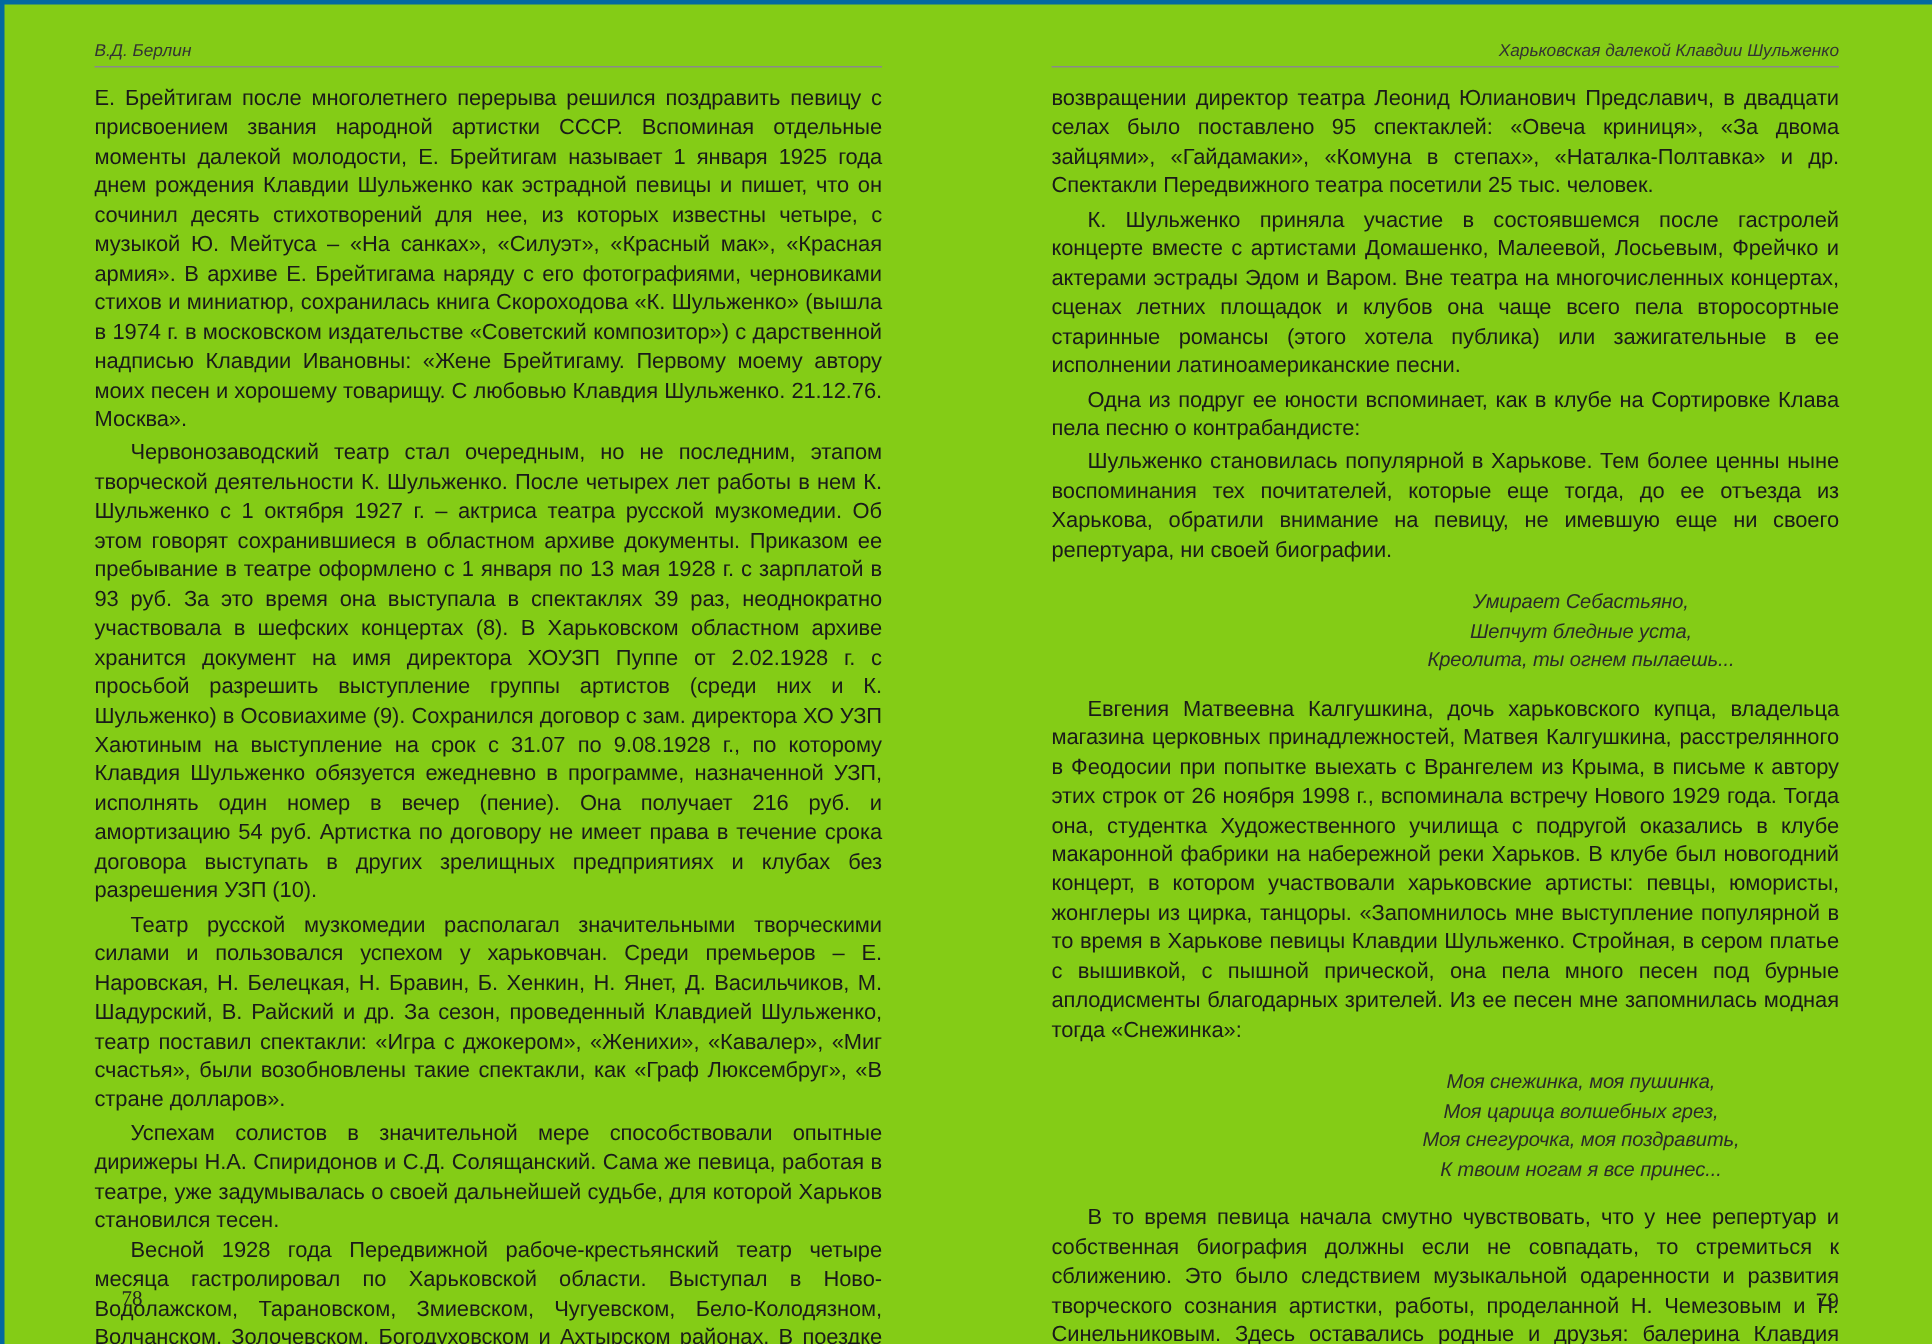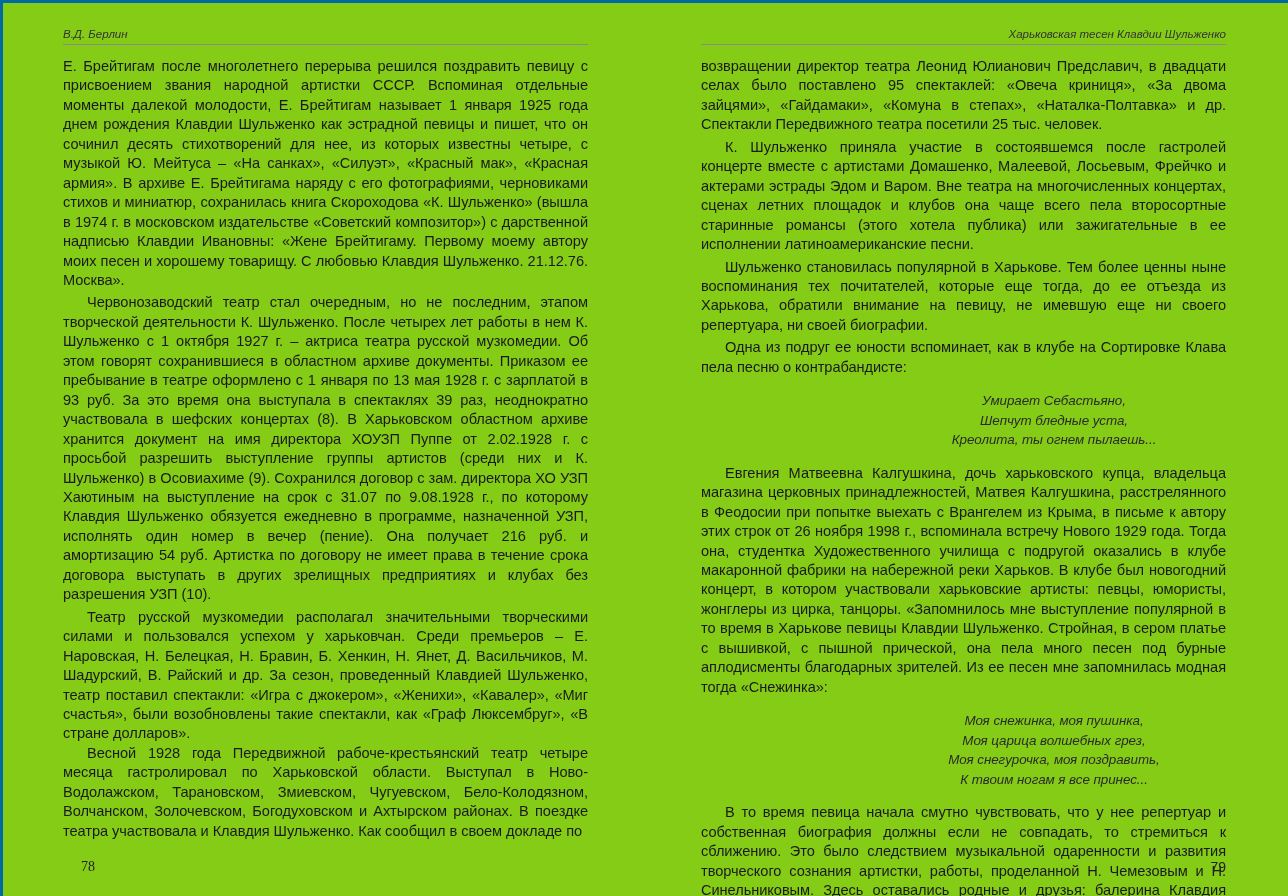--- a/index.html
+++ b/index.html
@@ -62,32 +62,33 @@
 <body>
 
 <div class="spread">
 
   <div class="page left">
     <div class="running-head">В.Д. Берлин</div>
     <div class="body-text">
       <p>Е. Брейтигам после многолетнего перерыва решился поздравить певицу с присвоением звания народной артистки СССР. Вспоминая отдельные моменты далекой молодости, Е. Брейтигам называет 1 января 1925 года днем рождения Клавдии Шульженко как эстрадной певицы и пишет, что он сочинил десять стихотворений для нее, из которых известны четыре, с музыкой Ю. Мейтуса – «На санках», «Силуэт», «Красный мак», «Красная армия». В архиве Е. Брейтигама наряду с его фотографиями, черновиками стихов и миниатюр, сохранилась книга Скороходова «К. Шульженко» (вышла в 1974 г. в московском издательстве «Советский композитор») с дарственной надписью Клавдии Ивановны: «Жене Брейтигаму. Первому моему автору моих песен и хорошему товарищу. С любовью Клавдия Шульженко. 21.12.76. Москва».</p>
       <p class="indent gap">Червонозаводский театр стал очередным, но не последним, этапом творческой деятельности К. Шульженко. После четырех лет работы в нем К. Шульженко с 1 октября 1927 г. – актриса театра русской музкомедии. Об этом говорят сохранившиеся в областном архиве документы. Приказом ее пребывание в театре оформлено с 1 января по 13 мая 1928 г. с зарплатой в 93 руб. За это время она выступала в спектаклях 39 раз, неоднократно участвовала в шефских концертах (8). В Харьковском областном архиве хранится документ на имя директора ХОУЗП Пуппе от 2.02.1928 г. с просьбой разрешить выступление группы артистов (среди них и К. Шульженко) в Осовиахиме (9). Сохранился договор с зам. директора ХО УЗП Хаютиным на выступление на срок с 31.07 по 9.08.1928 г., по которому Клавдия Шульженко обязуется ежедневно в программе, назначенной УЗП, исполнять один номер в вечер (пение). Она получает 216 руб. и амортизацию 54 руб. Артистка по договору не имеет права в течение срока договора выступать в других зрелищных предприятиях и клубах без разрешения УЗП (10).</p>
       <p class="indent gap">Театр русской музкомедии располагал значительными творческими силами и пользовался успехом у харьковчан. Среди премьеров – Е. Наровская, Н. Белецкая, Н. Бравин, Б. Хенкин, Н. Янет, Д. Васильчиков, М. Шадурский, В. Райский и др. За сезон, проведенный Клавдией Шульженко, театр поставил спектакли: «Игра с джокером», «Женихи», «Кавалер», «Миг счастья», были возобновлены такие спектакли, как «Граф Люксембруг», «В стране долларов».</p>
+      <p class="indent gap">Успехам солистов в значительной мере способствовали опытные дирижеры Н.А. Спиридонов и С.Д. Солящанский. Сама же певица, работая в театре, уже задумывалась о своей дальнейшей судьбе, для которой Харьков становился тесен.</p>
       <p class="indent">Весной 1928 года Передвижной рабоче-крестьянский театр четыре месяца гастролировал по Харьковской области. Выступал в Ново-Водолажском, Тарановском, Змиевском, Чугуевском, Бело-Колодязном, Волчанском, Золочевском, Богодуховском и Ахтырском районах. В поездке театра участвовала и Клавдия Шульженко. Как сообщил в своем докладе по</p>
     </div>
     <div class="folio">78</div>
   </div>
 
   <div class="page right">
-    <div class="running-head">Харьковская тесен Клавдии Шульженко</div>
+    <div class="running-head">Харьковская далекой Клавдии Шульженко</div>
     <div class="body-text">
       <p>возвращении директор театра Леонид Юлианович Предславич, в двадцати селах было поставлено 95 спектаклей: «Овеча криниця», «За двома зайцями», «Гайдамаки», «Комуна в степах», «Наталка-Полтавка» и др. Спектакли Передвижного театра посетили 25 тыс. человек.</p>
       <p class="indent gap">К. Шульженко приняла участие в состоявшемся после гастролей концерте вместе с артистами Домашенко, Малеевой, Лосьевым, Фрейчко и актерами эстрады Эдом и Варом. Вне театра на многочисленных концертах, сценах летних площадок и клубов она чаще всего пела второсортные старинные романсы (этого хотела публика) или зажигательные в ее исполнении латиноамериканские песни.</p>
+      <p class="indent gap">Одна из подруг ее юности вспоминает, как в клубе на Сортировке Клава пела песню о контрабандисте:</p>
       <p class="indent gap">Шульженко становилась популярной в Харькове. Тем более ценны ныне воспоминания тех почитателей, которые еще тогда, до ее отъезда из Харькова, обратили внимание на певицу, не имевшую еще ни своего репертуара, ни своей биографии.</p>
-      <p class="indent gap">Одна из подруг ее юности вспоминает, как в клубе на Сортировке Клава пела песню о контрабандисте:</p>
       <div class="verse">
         <div>Умирает Себастьяно,</div>
         <div>Шепчут бледные уста,</div>
         <div>Креолита, ты огнем пылаешь...</div>
       </div>
       <p class="indent">Евгения Матвеевна Калгушкина, дочь харьковского купца, владельца магазина церковных принадлежностей, Матвея Калгушкина, расстрелянного в Феодосии при попытке выехать с Врангелем из Крыма, в письме к автору этих строк от 26 ноября 1998 г., вспоминала встречу Нового 1929 года. Тогда она, студентка Художественного училища с подругой оказались в клубе макаронной фабрики на набережной реки Харьков. В клубе был новогодний концерт, в котором участвовали харьковские артисты: певцы, юмористы, жонглеры из цирка, танцоры. «Запомнилось мне выступление популярной в то время в Харькове певицы Клавдии Шульженко. Стройная, в сером платье с вышивкой, с пышной прической, она пела много песен под бурные аплодисменты благодарных зрителей. Из ее песен мне запомнилась модная тогда «Снежинка»:</p>
       <div class="verse">
         <div>Моя снежинка, моя пушинка,</div>
         <div>Моя царица волшебных грез,</div>
         <div>Моя снегурочка, моя поздравить,</div>

